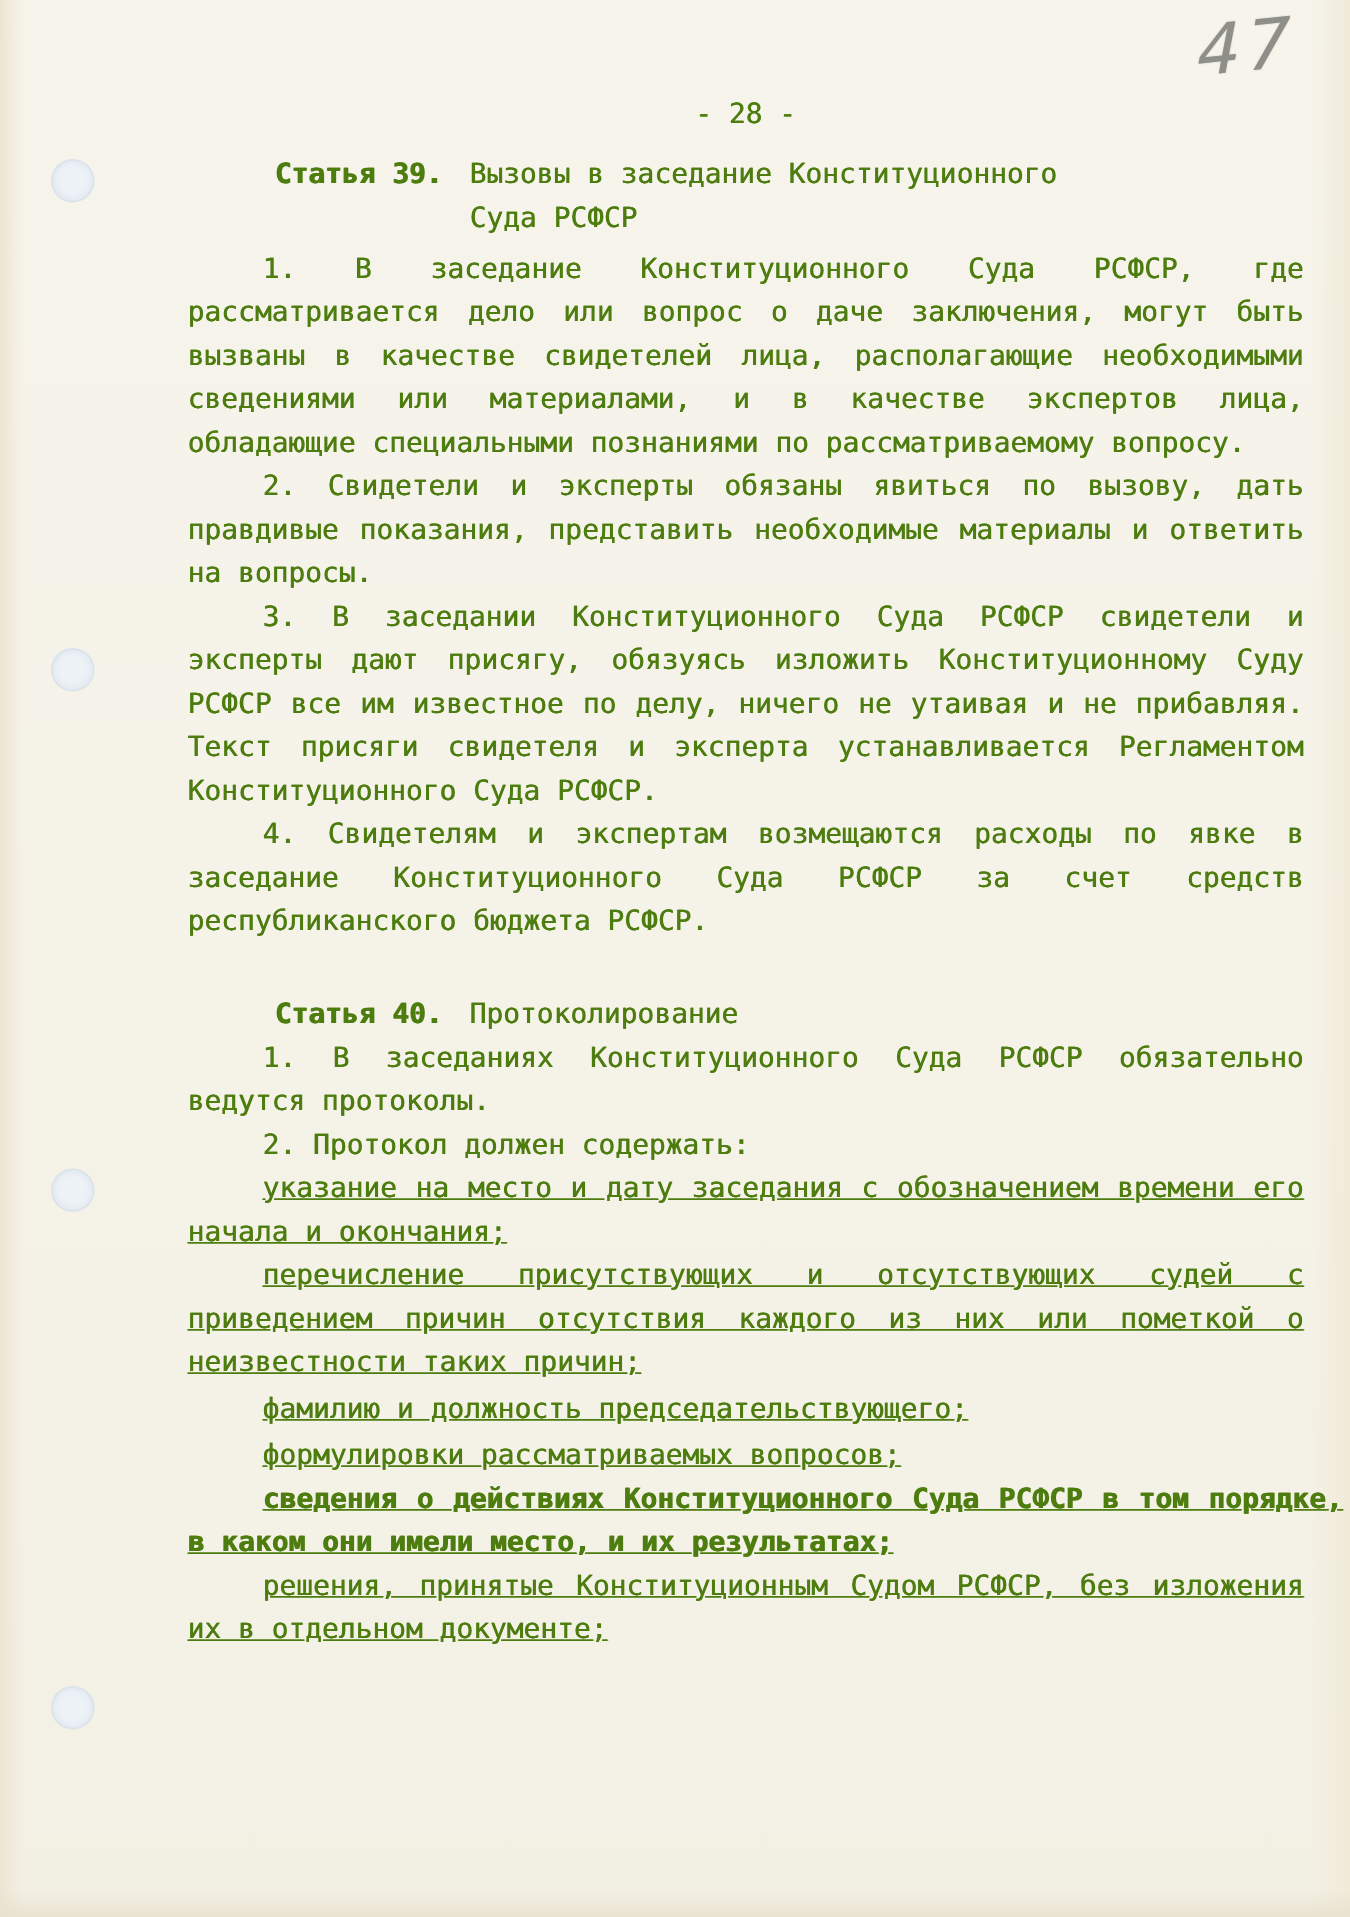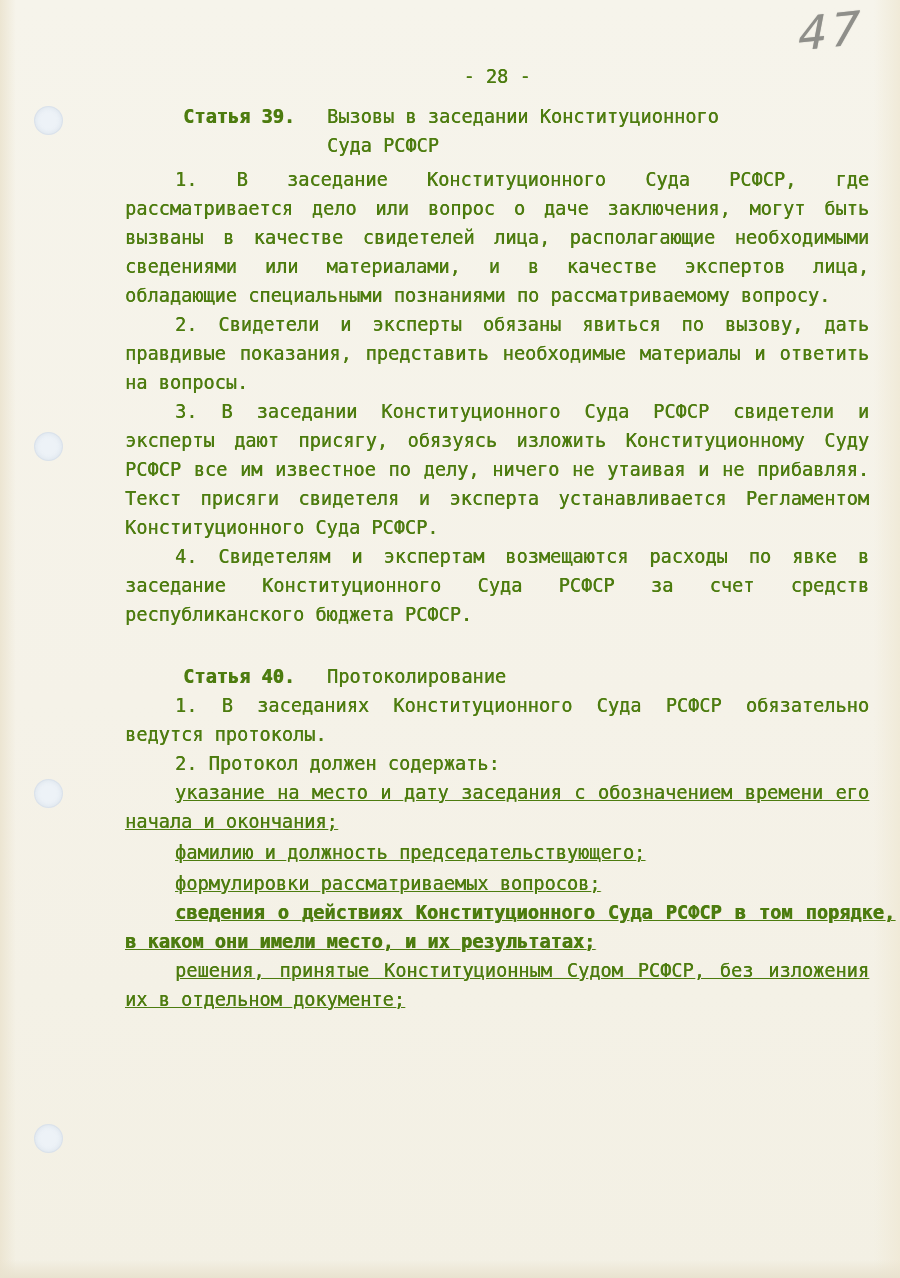--- a/index.html
+++ b/index.html
@@ -62,21 +62,21 @@
     text-shadow: 0.35px 0 0 currentColor; 
   }
 
   .page-number {
     text-align: center;
     margin: 0;
   }
 
   .article-heading {
     display: flex;
-    gap: 32px;
+    gap: 18px;
     margin: 11px 0 0 58px;
   }
   .article-heading .article-label {
     font-weight: bold;
     white-space: nowrap;
     text-shadow: 0.6px 0 0 currentColor;
   }
   .article-heading .article-title { width: 408px; }
 
   .para {
@@ -118,35 +118,36 @@
 <div class="hole hole-4"></div>
 
 <div class="handwritten">47</div>
 
 <div class="doc">
 
   <p class="page-number">- 28 -</p>
 
   <div class="article-heading">
     <span class="article-label">Статья 39.</span>
-    <span class="article-title">Вызовы в заседании Конституционного Суда РСФСР</span>
+    <span class="article-title">Вызовы в заседание Конституционного Суда РСФСР</span>
   </div>
 
   <p class="para first-of-article">1. В заседание Конституционного Суда РСФСР, где рассматривается дело или вопрос о даче заключения, могут быть вызваны в качестве свидетелей лица, располагающие необходимыми сведениями или материалами, и в качестве экспертов лица, обладающие специальными познаниями по рассматриваемому вопросу.</p>
   <p class="para">2. Свидетели и эксперты обязаны явиться по вызову, дать правдивые показания, представить необходимые материалы и ответить на вопросы.</p>
   <p class="para">3. В заседании Конституционного Суда РСФСР свидетели и эксперты дают присягу, обязуясь изложить Конституционному Суду РСФСР все им известное по делу, ничего не утаивая и не прибавляя. Текст присяги свидетеля и эксперта устанавливается Регламентом Конституционного Суда РСФСР.</p>
   <p class="para">4. Свидетелям и экспертам возмещаются расходы по явке в заседание Конституционного Суда РСФСР за счет средств республиканского бюджета РСФСР.</p>
 
   <div class="article-heading heading-40">
     <span class="article-label">Статья 40.</span>
     <span class="article-title">Протоколирование</span>
   </div>
 
   <p class="para">1. В заседаниях Конституционного Суда РСФСР обязательно ведутся протоколы.</p>
   <p class="para">2. Протокол должен содержать:</p>
 
   <p class="protocol-item">указание на место и дату заседания с обозначением времени его начала и окончания;</p>
+  <p class="protocol-item">перечисление присутствующих и отсутствующих судей с приведением причин отсутствия каждого из них или пометкой о неизвестности таких причин;</p>
   <p class="protocol-item spaced">фамилию и должность председательствующего;</p>
   <p class="protocol-item spaced">формулировки рассматриваемых вопросов;</p>
   <p class="protocol-item bold">сведения о действиях Конституционного Суда РСФСР в том порядке, в каком они имели место, и их результатах;</p>
   <p class="protocol-item">решения, принятые Конституционным Судом РСФСР, без изложения их в отдельном документе;</p>
 
 </div>
 
 </body></html>

